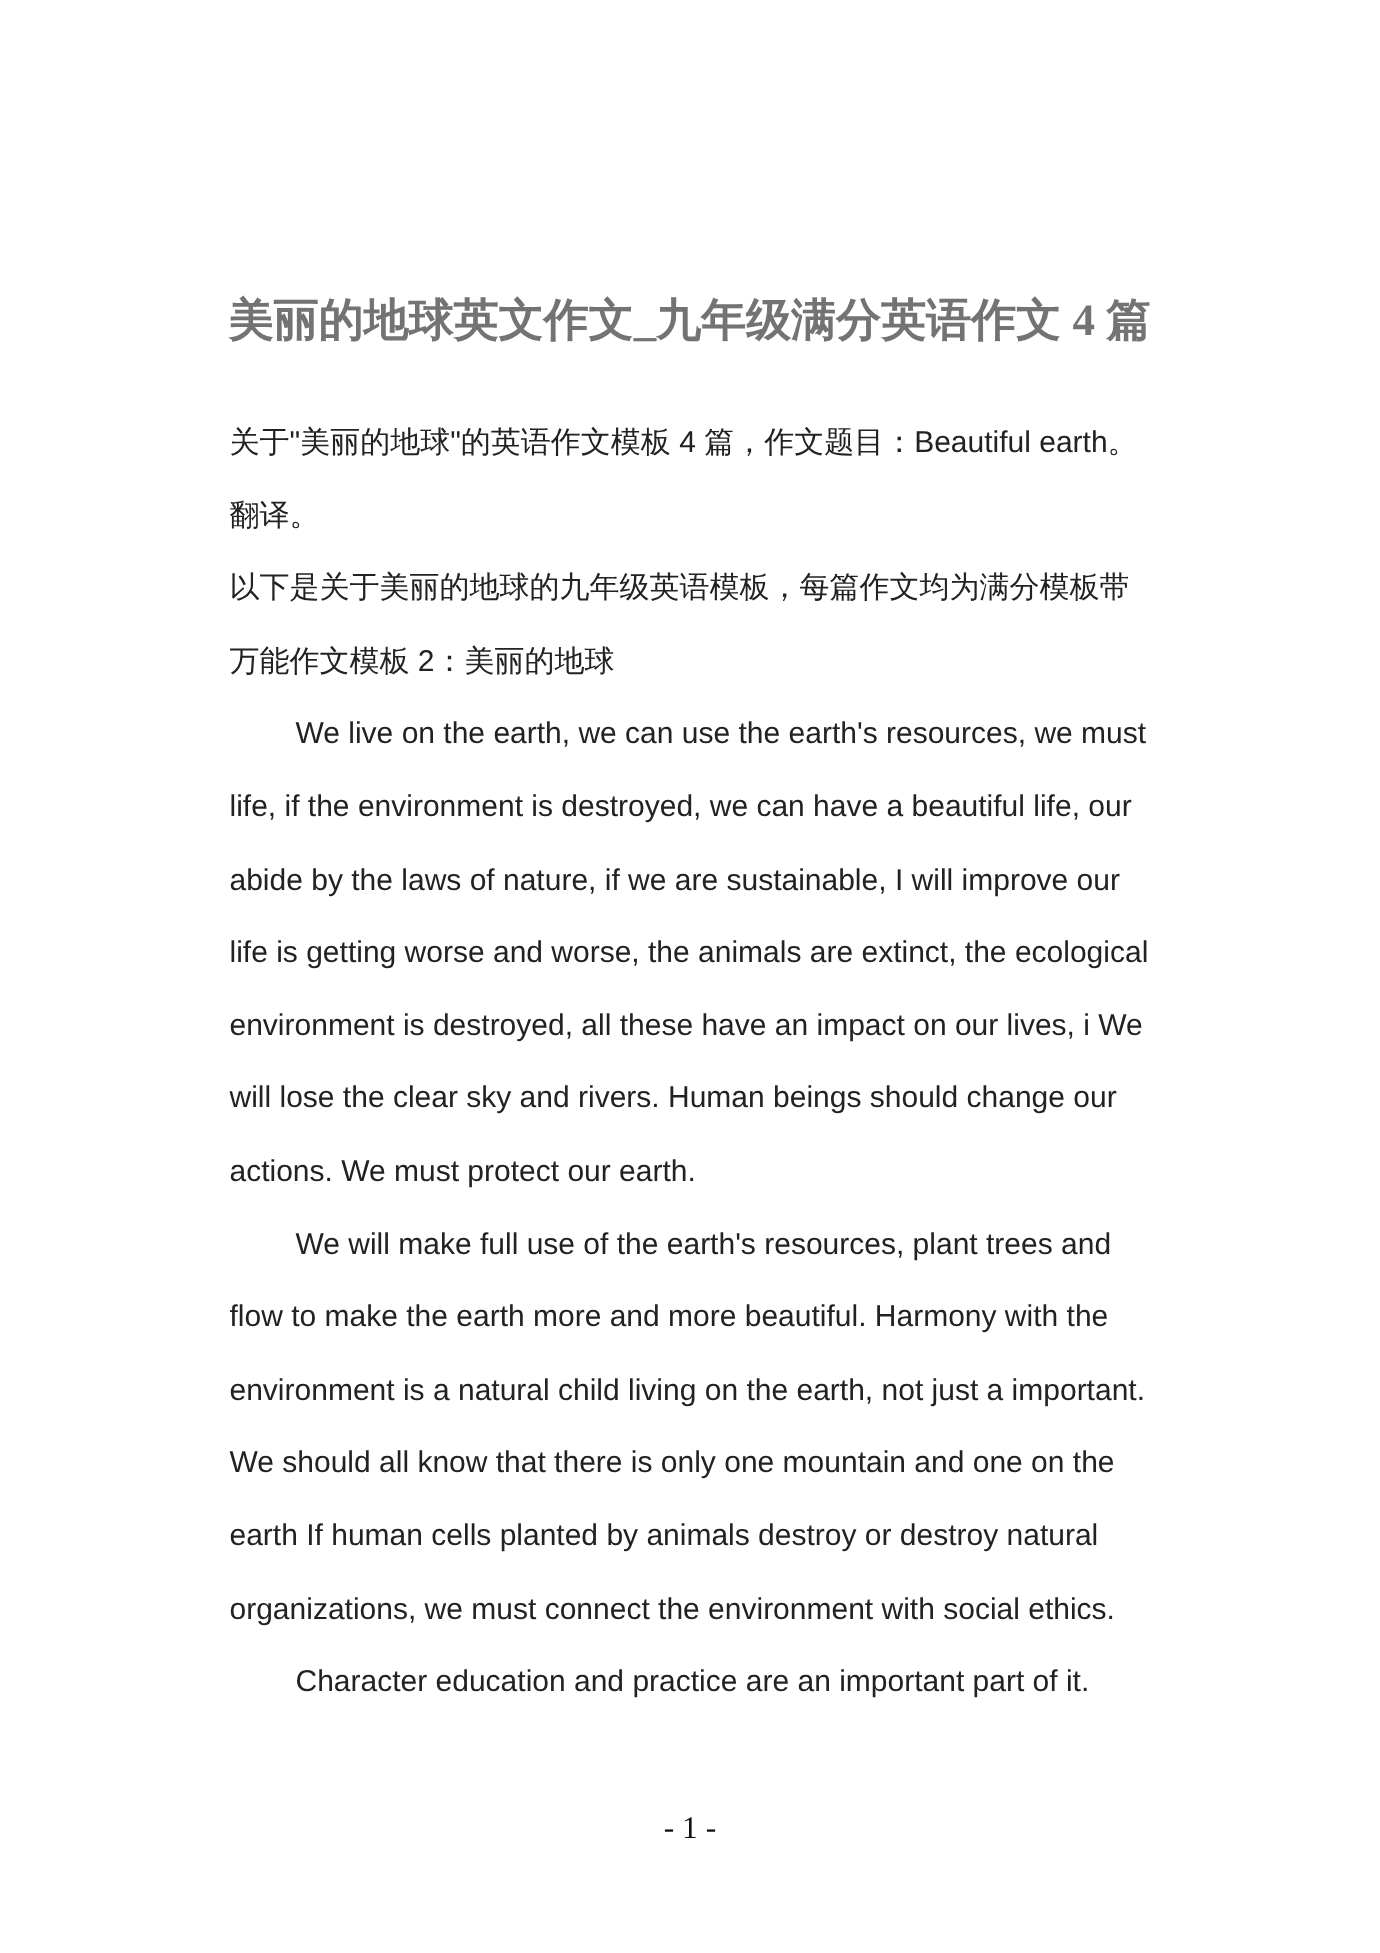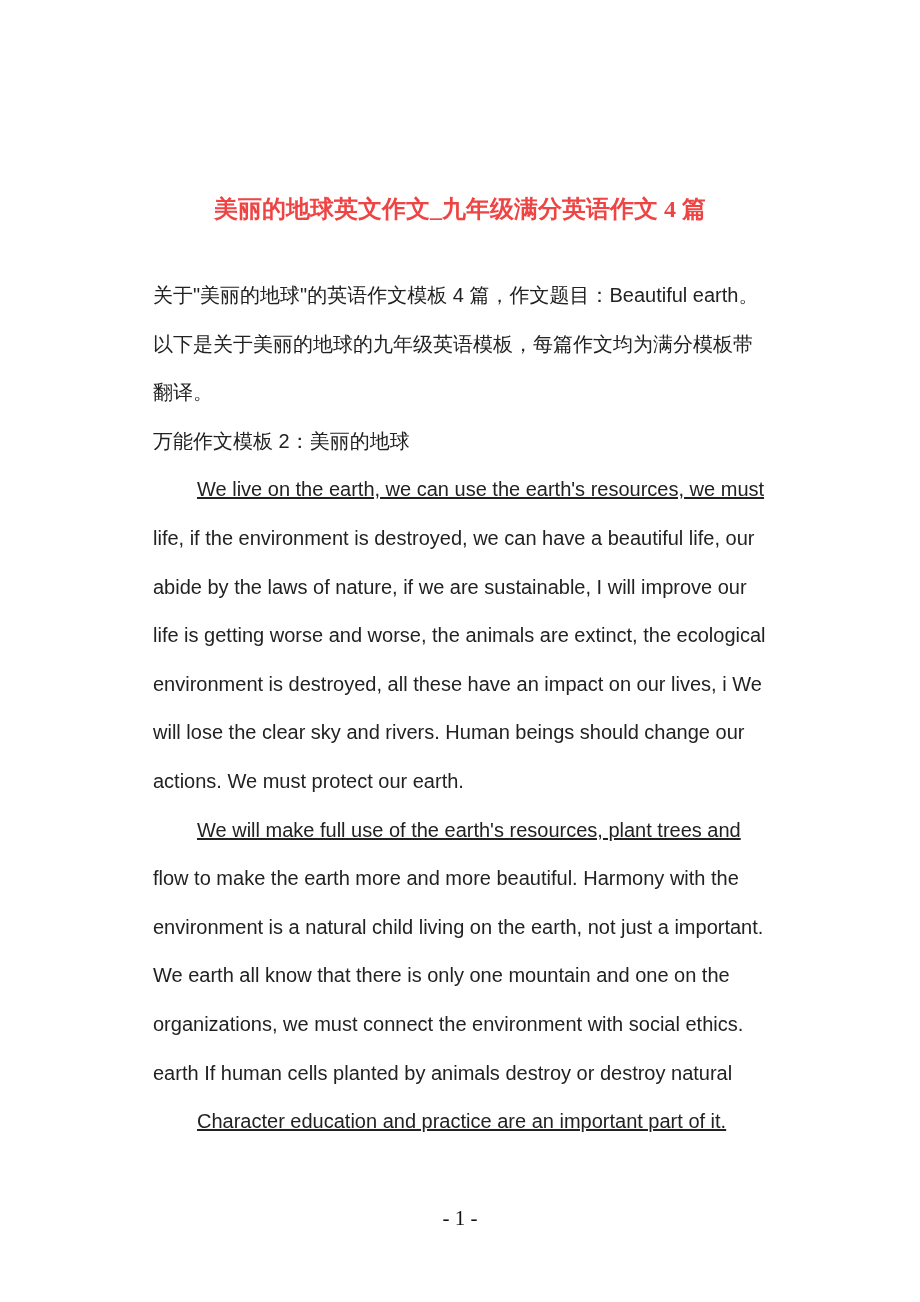--- a/index.html
+++ b/index.html
@@ -17,40 +17,40 @@
 
   .doc-title {
     position: absolute;
     top: 193px;
     left: 0;
     width: 100%;
     margin: 0;
     text-align: center;
     font-family: "Liberation Serif", "DejaVu Serif", serif;
     font-weight: 700;
-    font-size: 24px;
-    color: #ef4444;
+    font-size: 30px;
+    color: #737373;
     white-space: pre;
   }
 
   .body-col {
     position: absolute;
     left: 153px;
     top: 271px;
     width: 650px;
     font-size: 20px;
     line-height: 48.6px;
     color: #222222;
   }
 
   .para { margin: 0; padding: 0; }
   .line { white-space: pre; }
 
   
-  .para-indent .line:first-child { padding-left: 44px; text-decoration: underline; }
+  .para-indent .line:first-child { padding-left: 44px; }
 
   .page-footer {
     position: absolute;
     left: 0;
     top: 1206px;
     width: 100%;
     text-align: center;
     font-family: "Liberation Serif", "DejaVu Serif", serif;
     font-size: 21px;
     color: #111111;
@@ -60,43 +60,43 @@
 <body>
 
 <div class="page">
 
   <h1 class="doc-title">美丽的地球英文作文_九年级满分英语作文 4 篇</h1>
 
   <div class="body-col">
 
     <div class="para">
         <div class="line">关于"美丽的地球"的英语作文模板 4 篇，作文题目：Beautiful earth。</div>
+        <div class="line">翻译。</div>
         <div class="line">以下是关于美丽的地球的九年级英语模板，每篇作文均为满分模板带</div>
-        <div class="line">翻译。</div>
       </div>
 
     <div class="para"><span class="line">万能作文模板 2：美丽的地球</span></div>
 
     <div class="para para-indent">
         <div class="line">We live on the earth, we can use the earth's resources, we must</div>
         <div class="line">life, if the environment is destroyed, we can have a beautiful life, our</div>
         <div class="line">abide by the laws of nature, if we are sustainable, I will improve our</div>
         <div class="line">life is getting worse and worse, the animals are extinct, the ecological</div>
         <div class="line">environment is destroyed, all these have an impact on our lives, i We</div>
         <div class="line">will lose the clear sky and rivers. Human beings should change our</div>
         <div class="line">actions. We must protect our earth.</div>
       </div>
 
     <div class="para para-indent">
         <div class="line">We will make full use of the earth's resources, plant trees and</div>
         <div class="line">flow to make the earth more and more beautiful. Harmony with the</div>
         <div class="line">environment is a natural child living on the earth, not just a important.</div>
-        <div class="line">We earth all know that there is only one mountain and one on the</div>
+        <div class="line">We should all know that there is only one mountain and one on the</div>
+        <div class="line">earth If human cells planted by animals destroy or destroy natural</div>
         <div class="line">organizations, we must connect the environment with social ethics.</div>
-        <div class="line">earth If human cells planted by animals destroy or destroy natural</div>
       </div>
 
     <div class="para para-indent">
         <div class="line">Character education and practice are an important part of it.</div>
       </div>
 
   </div>
 
   <div class="page-footer">
     <span>- 1 -</span>

